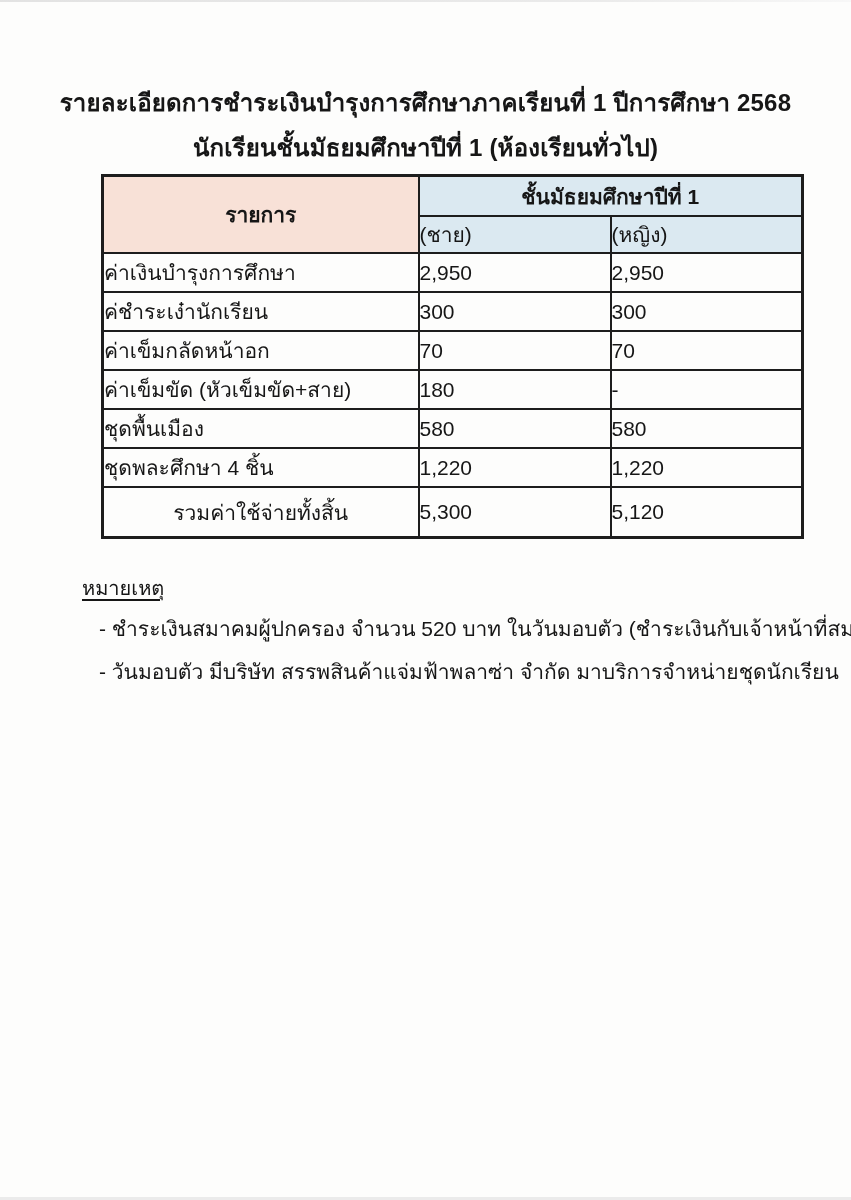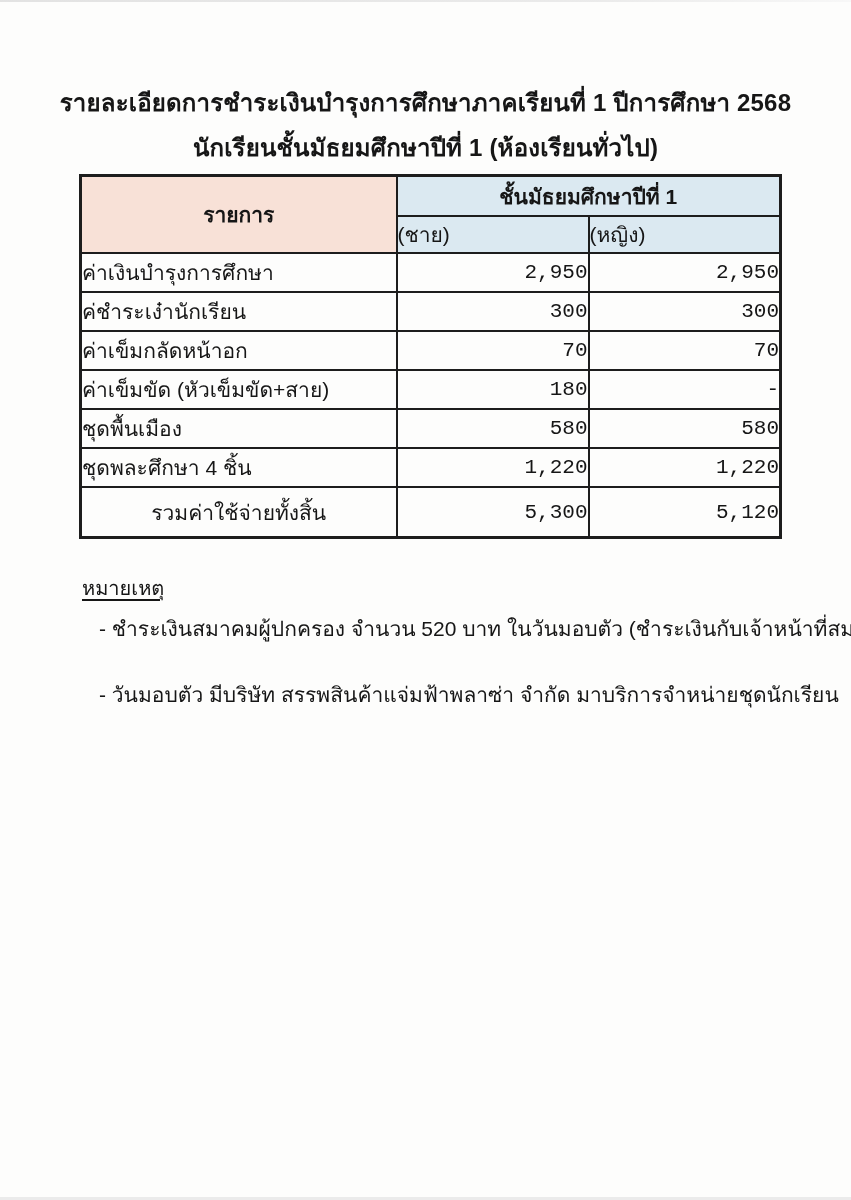--- a/index.html
+++ b/index.html
@@ -53,20 +53,21 @@
   }
   table.fee-table td {
     border: 2px solid var(--border, #1d1d1d);
     vertical-align: middle;
     padding: 0;
     overflow: hidden;
     white-space: nowrap;
   }
   table.fee-table {
     border: 3px solid var(--border, #1d1d1d);
+    margin-left: 22px;
   }
   td.vline { border-left-width: 3px; }
   td.hdr-bottom { border-bottom-width: 3px; }
 
   td.item-header {
     background: var(--header-item-bg, #f8e1d7);
     text-align: center;
     font-weight: 600;
   }
   td.class-header {
@@ -78,42 +79,42 @@
   td.sub-header {
     background: var(--header-class-bg, #dbe9f1);
     font-weight: 400;
     height: 35px;
   }
   tr.item-row td { height: 37px; }
   td.label-cell {
     text-align: left;
     padding-left: 7px;
   }
-  td.num-cell { text-align: right; font-family: Liberation Mono, monospace; }
+  td.num-cell { text-align: left; }
   tr.total-row td { height: 48px; }
   td.total-label {
     text-align: center;
   }
 
   .notes-heading {
     position: absolute;
     left: 82px;
     top: 572px;
     font-size: 20px;
     text-decoration: underline;
     text-underline-offset: 4px;
   }
   .note-item {
     position: absolute;
     left: 99px;
     font-size: 21px;
     white-space: nowrap;
   }
   #note1 { top: 612px; }
-  #note2 { top: 678px; }
+  #note2 { top: 655px; }
 </style>
 </head>
 <body>
 
 <div class="scan-edge-top"></div>
 
 <div id="title1" class="title-line">รายละเอียดการชำระเงินบำรุงการศึกษาภาคเรียนที่ 1 ปีการศึกษา 2568</div>
 <div id="title2" class="title-line">นักเรียนชั้นมัธยมศึกษาปีที่ 1 (ห้องเรียนทั่วไป)</div>
 
 <table class="fee-table">

